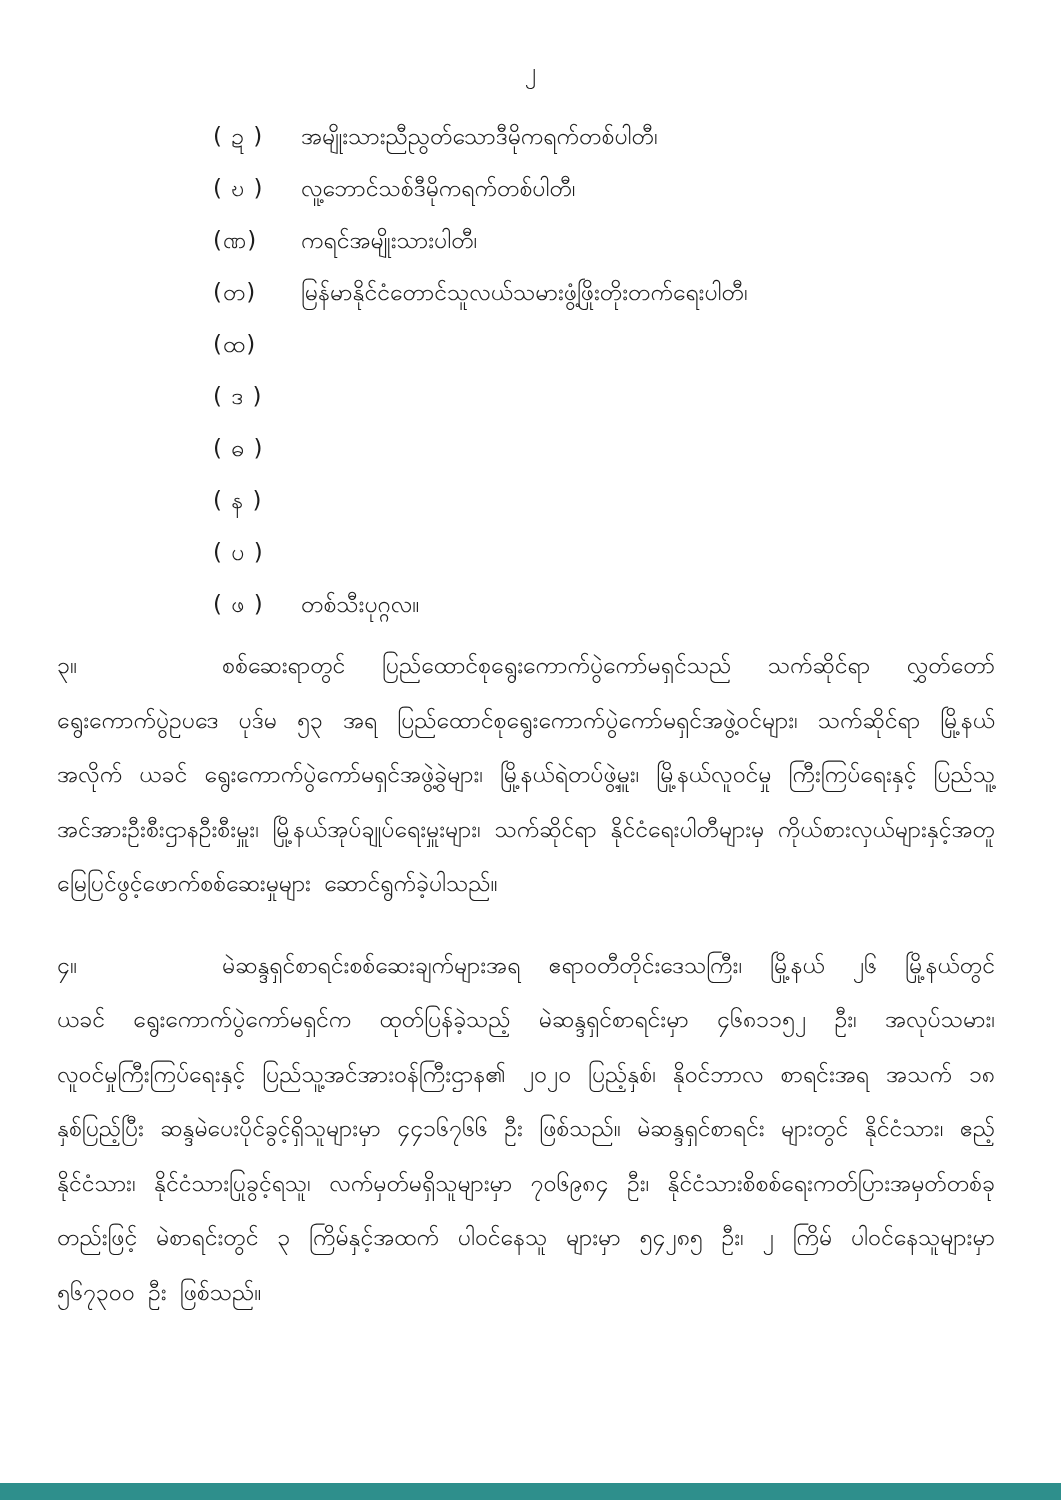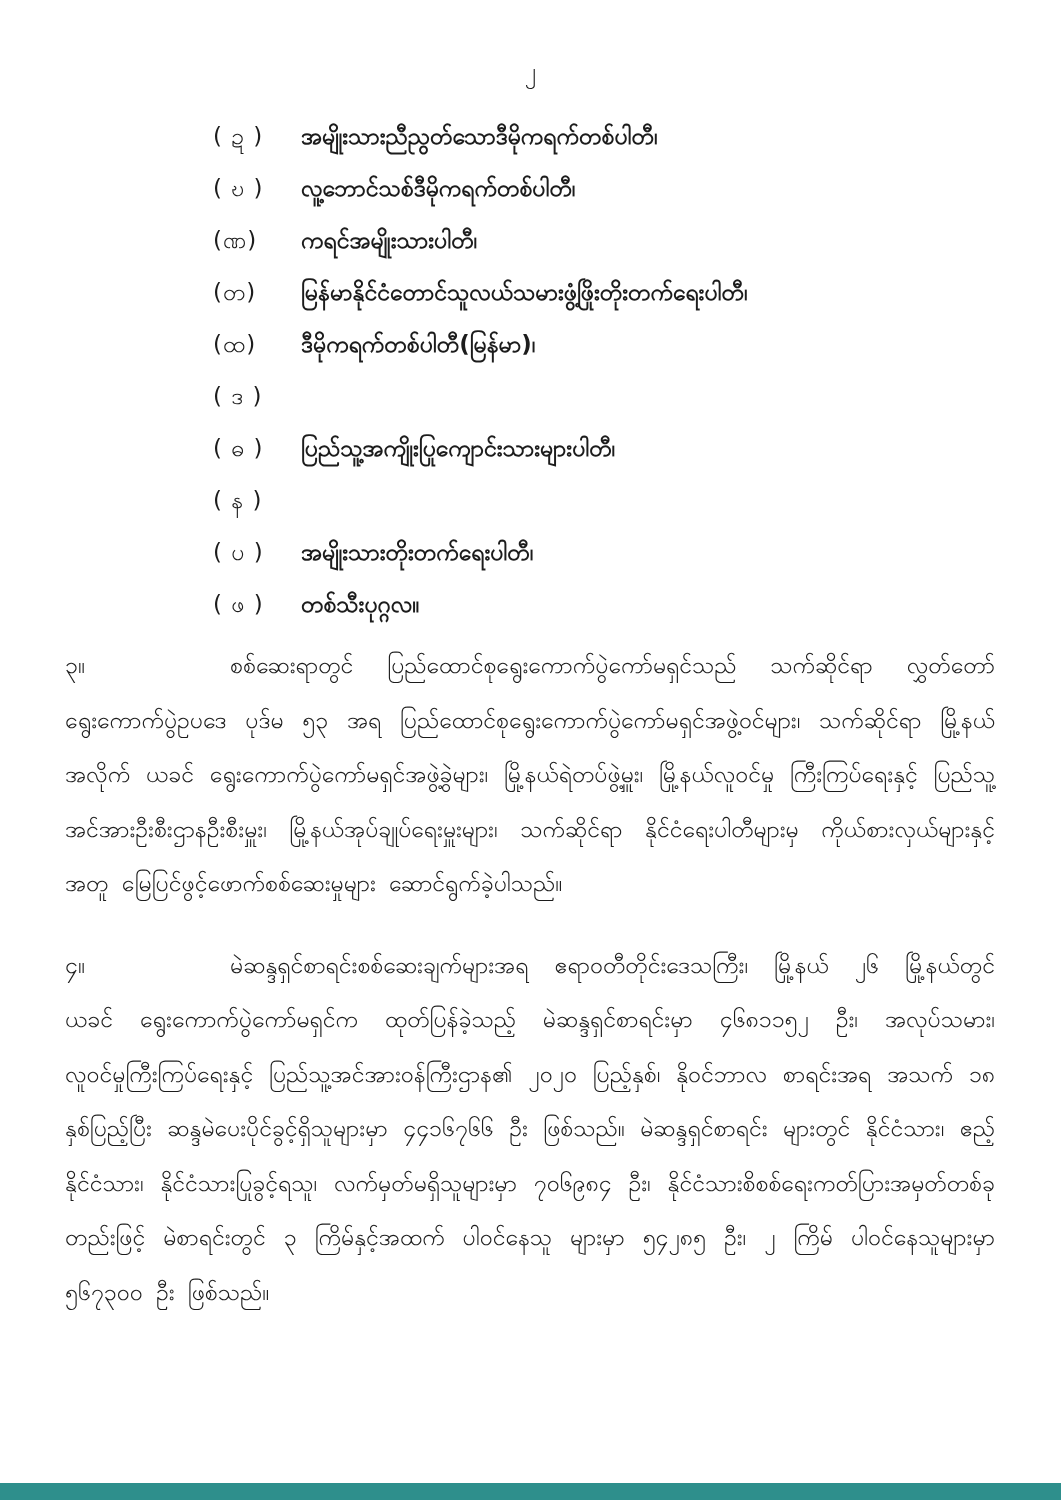--- a/index.html
+++ b/index.html
@@ -33,24 +33,24 @@
     align-items: flex-start;
     height: 52px;
     font-size: 23px;
     line-height: 40px;
     white-space: nowrap;
   }
   .party-label {
     flex: 0 0 88px;
     letter-spacing: 1px;
   }
-  .party-text { flex: 1 1 auto; font-weight: bold; }
+  .party-text { flex: 1 1 auto; }
   .paragraphs {
     position: absolute;
-    left: 65px;
+    left: 57px;
     right: 66px;
     top: 638px;
   }
   .para {
     text-align: justify;
     font-size: 23px;
     line-height: 54.5px;
     margin: 0 0 27px 0;
     word-spacing: 6px;
   }
@@ -87,35 +87,32 @@
     <div class="party-item">
       <span class="party-label">(ဏ)</span>
       <span class="party-text">ကရင်အမျိုးသားပါတီ၊</span>
     </div>
     <div class="party-item">
       <span class="party-label">(တ)</span>
       <span class="party-text">မြန်မာနိုင်ငံတောင်သူလယ်သမားဖွံ့ဖြိုးတိုးတက်ရေးပါတီ၊</span>
     </div>
     <div class="party-item">
       <span class="party-label">(ထ)</span>
-      <span class="party-text">ဒီမိုကရက်တစ်ပါတီ(မြန်မာ)၊</span>
     </div>
     <div class="party-item">
       <span class="party-label">( ဒ )</span>
     </div>
     <div class="party-item">
       <span class="party-label">( ဓ )</span>
-      <span class="party-text">ပြည်သူ့အကျိုးပြုကျောင်းသားများပါတီ၊</span>
     </div>
     <div class="party-item">
       <span class="party-label">( န )</span>
     </div>
     <div class="party-item">
       <span class="party-label">( ပ )</span>
-      <span class="party-text">အမျိုးသားတိုးတက်ရေးပါတီ၊</span>
     </div>
     <div class="party-item">
       <span class="party-label">( ဖ )</span>
       <span class="party-text">တစ်သီးပုဂ္ဂလ။</span>
     </div>
   </div>
 
   <div class="paragraphs">
     <p class="para">
       <span class="para-num">၃။</span><span>စစ်ဆေးရာတွင် ပြည်ထောင်စုရွေးကောက်ပွဲကော်မရှင်သည် သက်ဆိုင်ရာ လွှတ်တော် ရွေးကောက်ပွဲဥပဒေ ပုဒ်မ ၅၃ အရ ပြည်ထောင်စုရွေးကောက်ပွဲကော်မရှင်အဖွဲ့ဝင်များ၊ သက်ဆိုင်ရာ မြို့နယ်အလိုက် ယခင် ရွေးကောက်ပွဲကော်မရှင်အဖွဲ့ခွဲများ၊ မြို့နယ်ရဲတပ်ဖွဲ့မှူး၊ မြို့နယ်လူဝင်မှု ကြီးကြပ်ရေးနှင့် ပြည်သူ့အင်အားဦးစီးဌာနဦးစီးမှူး၊ မြို့နယ်အုပ်ချုပ်ရေးမှူးများ၊ သက်ဆိုင်ရာ နိုင်ငံရေးပါတီများမှ ကိုယ်စားလှယ်များနှင့်အတူ မြေပြင်ဖွင့်ဖောက်စစ်ဆေးမှုများ ဆောင်ရွက်ခဲ့ပါသည်။</span>

